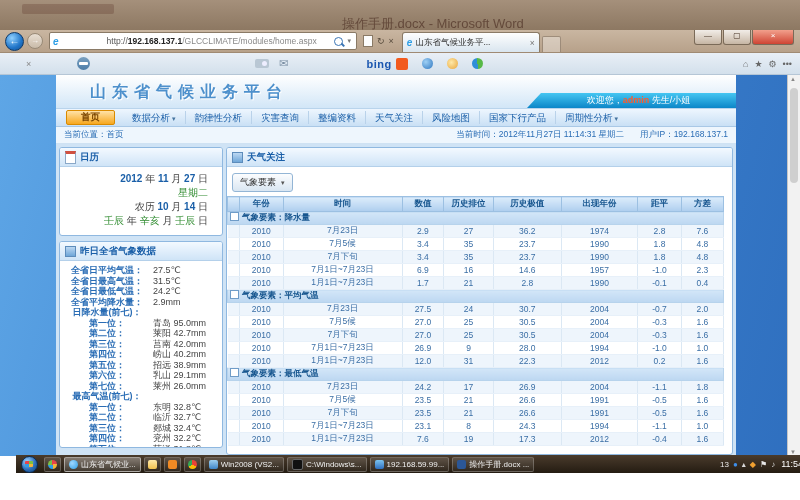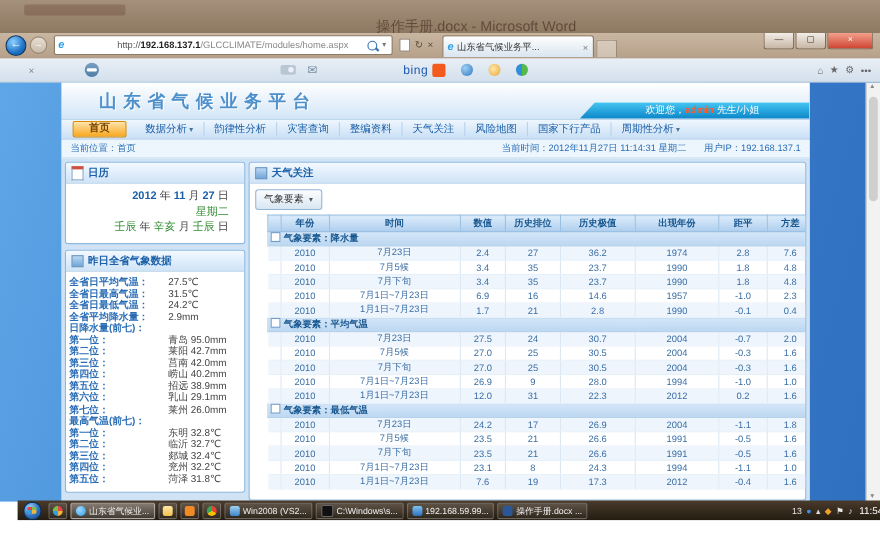--- a/index.html
+++ b/index.html
@@ -50,21 +50,21 @@
 
   .cmdbar{height:21px;background:linear-gradient(#e9eff6,#d3e0ec);border-bottom:1px solid #b5c6d6;
     display:flex;align-items:center;font-size:9px;color:#666;}
   .cmd-x{margin-left:26px;color:#888;font-size:9px;}
   .emblem{width:13px;height:13px;border-radius:50%;background:linear-gradient(#7aa0c0,#4d7da8);
     margin-left:46px;position:relative;}
   .emblem::after{content:"";position:absolute;left:2px;top:5px;width:9px;height:3px;background:#fff;border-radius:1px;}
   .ico-cam{width:14px;height:9px;background:#b9c7d4;border-radius:2px;margin-left:165px;position:relative;}
   .ico-cam::after{content:"";position:absolute;right:2px;top:2px;width:5px;height:5px;background:#eef;border-radius:50%;}
   .ico-mail{color:#7b8fa4;font-size:11px;margin-left:10px;}
-  .bing{margin-left:78px;font-weight:normal;font-size:11px;color:#1b57b0;letter-spacing:.5px;}
+  .bing{margin-left:78px;font-weight:bold;font-size:11px;color:#1b57b0;letter-spacing:.5px;}
   .bing-box{width:12px;height:12px;background:#f25a1e;border-radius:2px;margin-left:4px;}
   .cmd-ico{width:11px;height:11px;border-radius:50%;margin-left:14px;}
   .ic-msgr{background:radial-gradient(circle at 35% 35%,#9fd0f5,#2f77c0);}
   .ic-spark{background:radial-gradient(circle at 40% 40%,#ffe9a8,#e8a43a);}
   .ic-people{background:conic-gradient(#57b947 0 50%,#2f8fd8 0);}
   .cmd-right{margin-left:auto;margin-right:8px;display:flex;align-items:center;gap:6px;color:#666;}
 
   
   .viewport{position:relative;height:381px;overflow:hidden;
     background:linear-gradient(105deg,#5ea6e6 0%,#3f86d2 45%,#2f6fbf 100%);}
@@ -107,30 +107,30 @@
     display:flex;align-items:center;padding:0 5px;font-size:9.5px;font-weight:bold;color:#1a5fa8;}
   .h-ico{width:9px;height:9px;background:#fff;border:1px solid #8aa8c8;border-top:3px solid #d05040;
     margin-right:4px;flex:none;}
   .h-ico2{width:9px;height:9px;background:linear-gradient(#bcd8f2,#6fa6d8);border:1px solid #5d8cbb;
     margin-right:4px;flex:none;}
   .cal-body{padding:5px 14px 7px 5px;text-align:right;font-size:10px;line-height:14px;color:#444;}
   .cal-body .num{color:#1a5fa8;font-weight:bold;}
   .cal-body .green{color:#2e8b2e;}
   .wx-body{padding:4px 3px;font-size:9px;line-height:10.5px;color:#333;}
   .wx-line{display:flex;}
-  .wx-label{width:88px;text-align:left;color:#2a6db5;font-weight:bold;flex:none;}
+  .wx-label{width:88px;text-align:center;color:#2a6db5;font-weight:bold;flex:none;}
   .wx-val{color:#444;margin-left:2px;white-space:nowrap;}
 
   .main .box{height:100%;margin:0;}
   .toolbar{padding:4px 5px;}
   .btn{display:inline-flex;align-items:center;height:17px;padding:0 7px;font-size:9px;color:#333;
     background:linear-gradient(#fcfdfe,#d9e6f2);border:1px solid #93b5d5;border-radius:3px;}
   .btn .caret{font-size:7px;margin-left:5px;color:#555;}
 
-  table.grid{width:calc(100% - 8px);margin:0 16px;border-collapse:collapse;table-layout:fixed;font-size:8.5px;}
+  table.grid{width:calc(100% - 8px);margin:0 0;border-collapse:collapse;table-layout:fixed;font-size:8.5px;}
   table.grid thead th{height:14px;background:linear-gradient(#dcecfb,#aeceee);border:1px solid #9cc0e2;
     border-top:1px solid #9cc0e2;color:#17568f;font-weight:bold;padding:0;}
   tr.group td{height:12px;background:linear-gradient(#d3e6f8,#bcd7f1);color:#17568f;font-weight:bold;
     border:1px solid #b7d3ec;text-align:left;padding:0 2px;}
   .cbx{display:inline-block;width:7px;height:7px;border:1px solid #6f9cc8;background:#fff;
     vertical-align:-1px;margin-right:3px;}
   table.grid tbody td.d{height:11px;text-align:center;color:#3a6ea5;border-right:1px solid #dbe8f4;
     border-bottom:1px solid #e7f0f9;padding:0;white-space:nowrap;overflow:hidden;}
   tr.alt{background:#eef5fc;}
 
@@ -249,20 +249,21 @@
         <div class="pbody">
           <div class="sidebar">
             <div class="box">
               <div class="box-h">
                 <span class="h-ico"></span>
                 <span>日历</span>
               </div>
               <div class="cal-body" id="calBody">
                   <div><span class="num">2012</span><span> 年 </span><span class="num">11</span><span> 月 </span><span class="num">27</span><span> 日</span></div>
                   <div><span class="green">星期二</span></div>
+                  <div><span>农历 </span><span class="num">10</span><span> 月 </span><span class="num">14</span><span> 日</span></div>
                   <div><span class="green">壬辰</span><span> 年 </span><span class="green">辛亥</span><span> 月 </span><span class="green">壬辰</span><span> 日</span></div>
                 </div>
             </div>
             <div class="box" style="flex:1;">
               <div class="box-h">
                 <span class="h-ico2"></span>
                 <span>昨日全省气象数据</span>
               </div>
               <div class="wx-body" id="wxBody">
                   <div class="wx-line">
@@ -379,21 +380,21 @@
                     </tr>
                   </thead>
                 <tbody id="tbody">
                     <tr class="group">
                       <td colspan="9"><span class="cbx"></span><span>气象要素：降水量</span></td>
                     </tr>
                     <tr class="alt">
                       <td class="d"></td>
                       <td class="d">2010</td>
                       <td class="d">7月23日</td>
-                      <td class="d">2.4</td>
+                      <td class="d">2.9</td>
                       <td class="d">27</td>
                       <td class="d">36.2</td>
                       <td class="d">1974</td>
                       <td class="d">2.8</td>
                       <td class="d">7.6</td>
                     </tr>
                     <tr>
                       <td class="d"></td>
                       <td class="d">2010</td>
                       <td class="d">7月5候</td>

